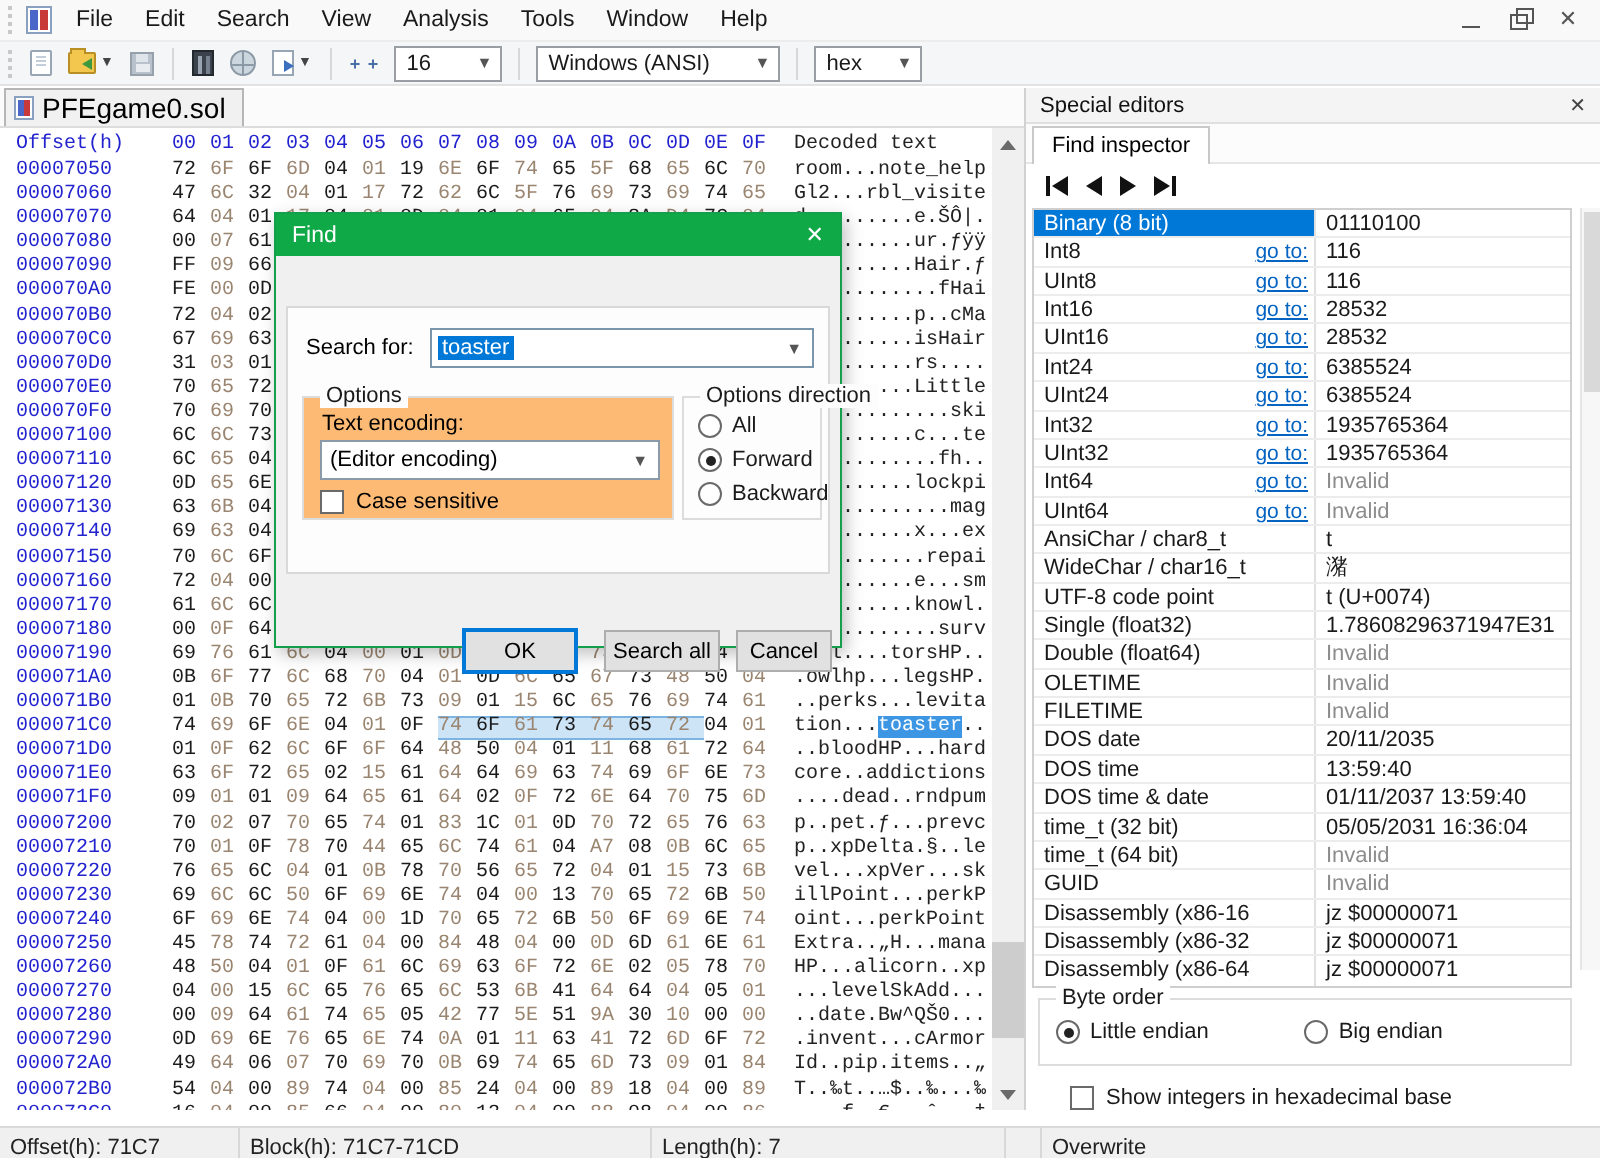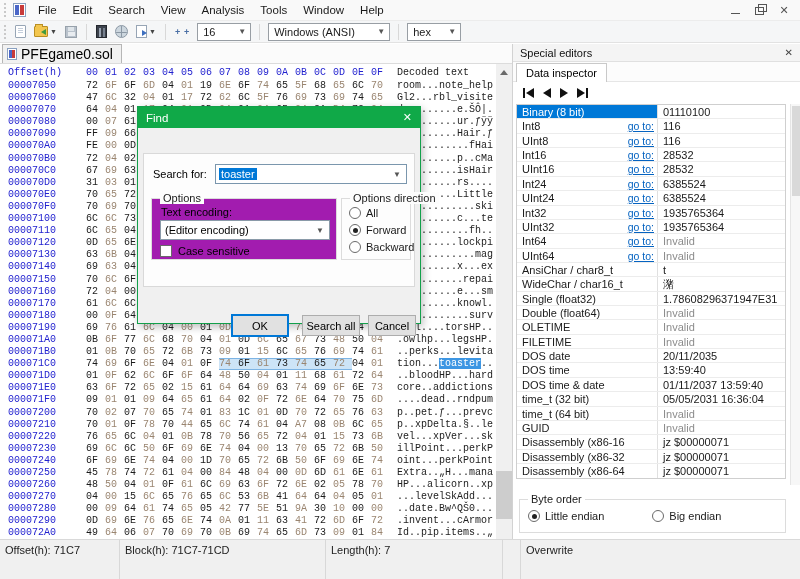--- a/index.html
+++ b/index.html
@@ -120,21 +120,21 @@
   .insp-scroll .sb-thumb { width:8px; left:1px; top:2px; height:90px; background:#d9d9d9; }
   .groupbox { position:relative; border:1px solid #dcdcdc; }
   .groupbox > .gb-label { position:absolute; top:-7px; left:8px; background:inherit; padding:0 3px; font-size:11px; color:#1a1a1a; background:#fff; }
   .byteorder { margin:14px 14px 0 6px; height:34px; display:flex; align-items:center; }
   .radio { display:flex; align-items:center; gap:5px; font-size:11px; color:#1a1a1a; }
   .rdot { width:12px; height:12px; border:1px solid #6a6a6a; border-radius:50%; background:#fff; position:relative; flex:none; }
   .radio.on .rdot::after { content:""; position:absolute; left:2.5px; top:2.5px; width:5px; height:5px; border-radius:50%; background:#222; }
   .cbox { width:12px; height:12px; border:1px solid #6a6a6a; background:#fff; flex:none; }
   .check-row { display:flex; align-items:center; gap:6px; font-size:11px; margin:10px 0 0 22px; color:#1a1a1a; }
   
-  .statusbar { position:absolute; left:0; bottom:0; width:800px; height:40px; background:#f0f0f0;
+  .statusbar { position:absolute; left:0; bottom:0; width:800px; height:16px; background:#f0f0f0;
     border-top:1px solid #d9d9d9; display:flex; font-size:11px; color:#222; }
   .st-seg { border-right:1px solid #d8d8d8; padding:4px 0 0 5px; white-space:nowrap; overflow:hidden; }
   
   .find-dialog { position:absolute; left:137px; top:106px; width:284px; height:218px;
     background:#f0f0f0; border:1px solid #12a04a; box-shadow:2px 3px 8px rgba(0,0,0,.25); z-index:50; }
   .fd-title { height:21px; background:#10a948; color:#fff; display:flex; align-items:center;
     padding:0 8px; font-size:11.5px; }
   .fd-title .x { margin-left:auto; font-size:11px; }
   .fd-tabs { display:flex; margin:5px 0 0 5px; position:relative; z-index:2; }
   .fd-tab { height:20px; font-size:10.5px; display:flex; align-items:center; padding:0 5px;
@@ -142,21 +142,21 @@
   .fd-tab:first-child { border-left:1px solid #d9d9d9; }
   .fd-tab.active { background:#fdfdfd; border-bottom:1px solid #fdfdfd; margin-bottom:-1px; height:21px; }
   .fd-page { position:absolute; left:5px; top:46px; width:272px; height:134px;
     background:#fdfdfd; border:1px solid #d9d9d9; }
   .fd-row { position:absolute; left:9px; top:10px; display:flex; align-items:center; }
   .fd-label { font-size:11px; width:62px; }
   .fd-combo { width:192px; height:20px; background:#fff; border:1px solid #7a96ad;
     display:flex; align-items:center; padding-left:3px; font-size:11px; }
   .fd-combo .selval { background:#0078d7; color:#fff; padding:0 2px; }
   .fd-combo .chev, .fd-combo2 .chev { margin-left:auto; padding:0 5px; color:#555; font-size:8px; }
-  .fd-group-opt { position:absolute; left:7px; top:44px; width:186px; height:62px; background:#a21caf; }
+  .fd-group-opt { position:absolute; left:7px; top:44px; width:186px; height:62px; background:#fdba74; }
   .fd-group-opt > .gb-label, .fd-group-dir > .gb-label { background:#fdfdfd; }
   .fd-enc-label { position:absolute; left:9px; top:7px; font-size:11px; }
   .fd-combo2 { position:absolute; left:8px; top:21px; width:170px; height:20px; background:#fff;
     border:1px solid #8a9aa8; display:flex; align-items:center; padding-left:4px; font-size:11px; }
   .fd-case { position:absolute; left:8px; top:46px; display:flex; gap:6px; align-items:center; font-size:11px; }
   .fd-group-dir { position:absolute; left:197px; top:44px; width:70px; height:62px; background:#fdfdfd; }
   .fd-group-dir .radio { position:absolute; left:7px; }
   .fd-buttons { position:absolute; left:0; bottom:8px; width:100%; }
   .fd-btn { position:absolute; height:21px; background:#e1e1e1; border:1px solid #adadad;
     font-size:11px; display:flex; align-items:center; justify-content:center; }
@@ -283,21 +283,21 @@
     </div>
   </div>
 
   <div class="right-col">
     <div class="panel-title">
       <span>Special editors</span>
       <span class="x">✕</span>
     </div>
     <div class="ptab-row">
       <div class="ptab">
-        <span>Data inspector</span>
+        <span>Find inspector</span>
       </div>
     </div>
     <div class="nav-row">
       <span class="nav-btn">
           <span class="nbar"></span>
           <span class="ntri-l"></span>
         </span>
       <span class="nav-btn">
           <span class="ntri-l"></span>
         </span>
@@ -370,20 +370,25 @@
             <span class="iname">AnsiChar / char8_t</span>
             <span class="igoto"></span>
             <span class="ival">t</span>
           </div>
           <div class="irow">
             <span class="iname">WideChar / char16_t</span>
             <span class="igoto"></span>
             <span class="ival">潴</span>
           </div>
           <div class="irow">
+            <span class="iname">UTF-8 code point</span>
+            <span class="igoto"></span>
+            <span class="ival">t (U+0074)</span>
+          </div>
+          <div class="irow">
             <span class="iname">Single (float32)</span>
             <span class="igoto"></span>
             <span class="ival">1.78608296371947E31</span>
           </div>
           <div class="irow">
             <span class="iname">Double (float64)</span>
             <span class="igoto"></span>
             <span class="ival inv">Invalid</span>
           </div>
           <div class="irow">

